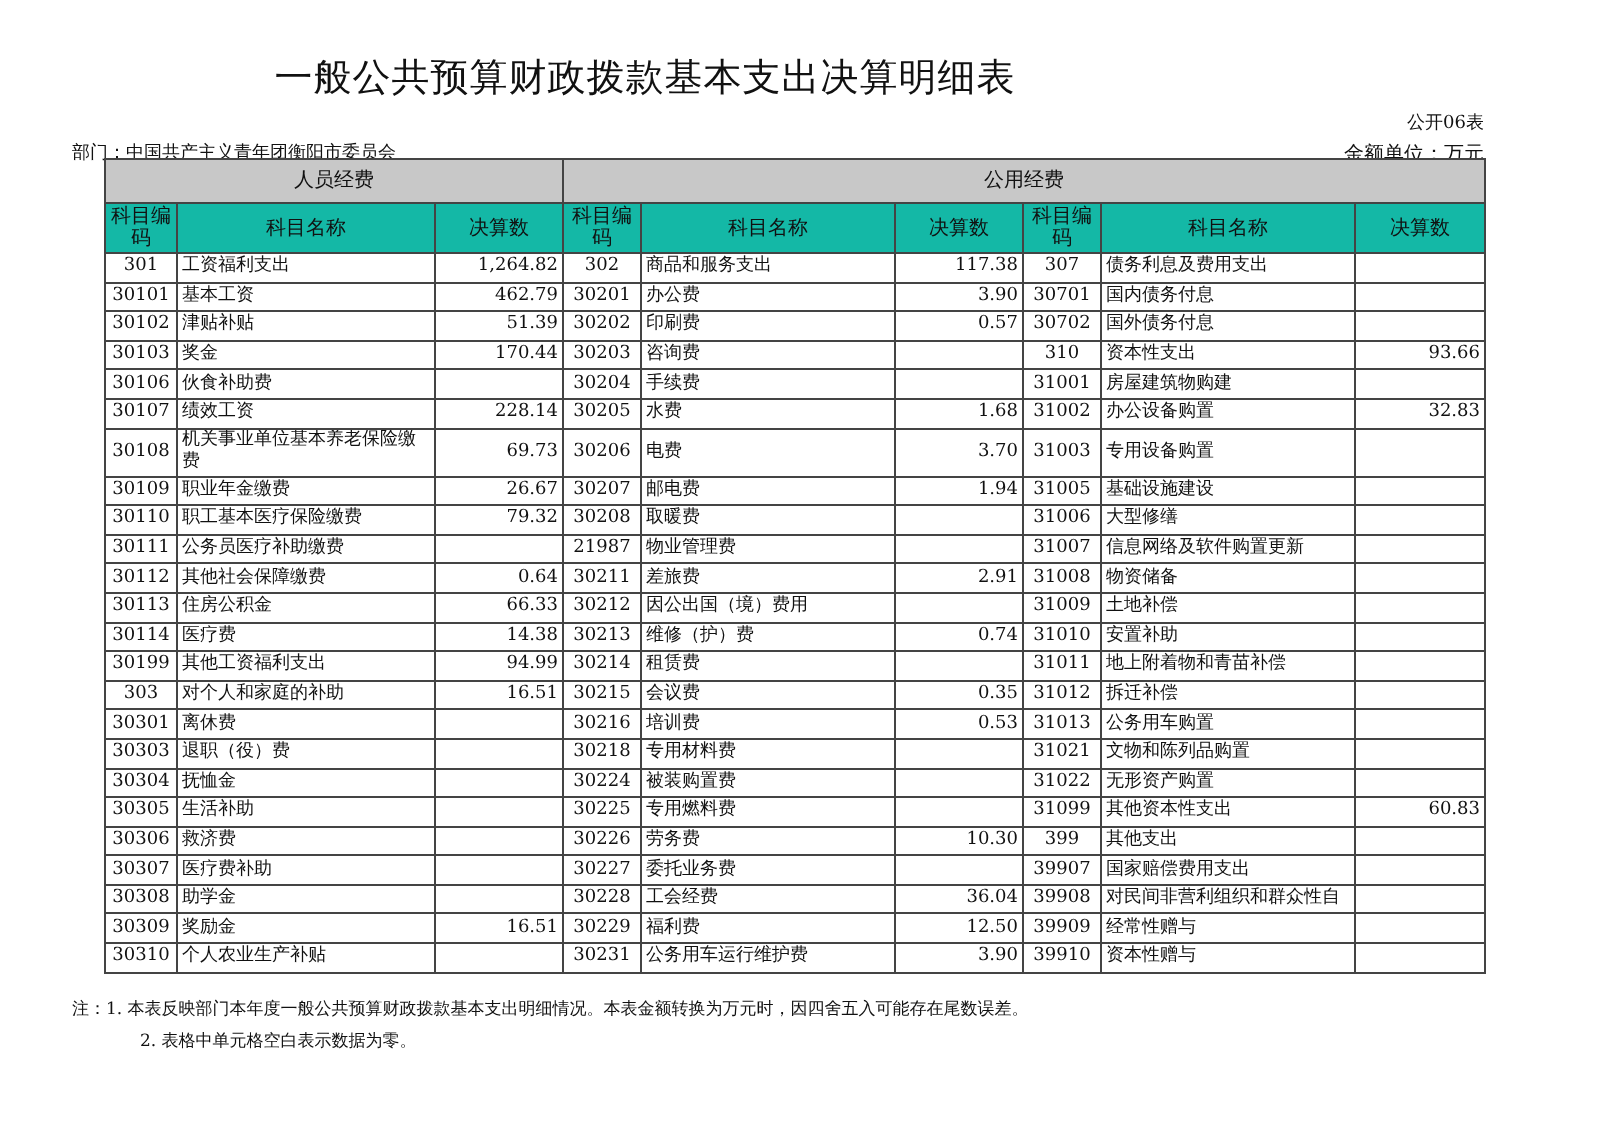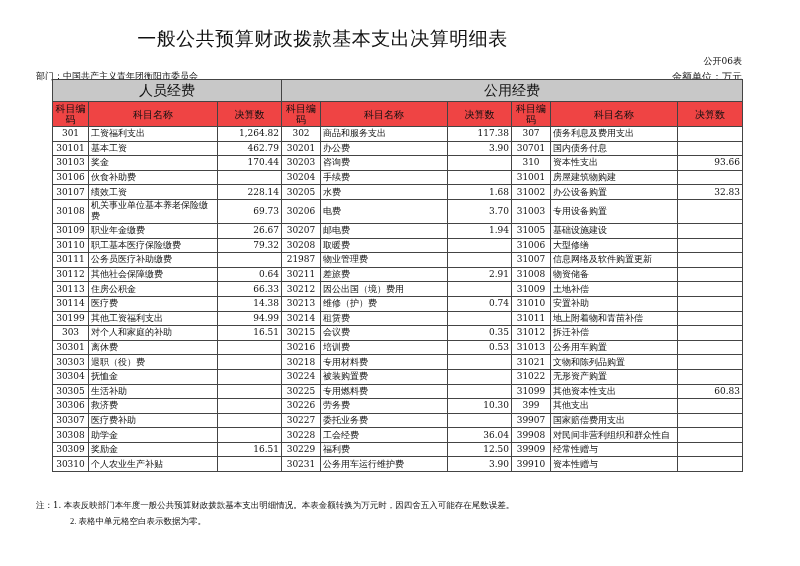--- a/index.html
+++ b/index.html
@@ -7,30 +7,30 @@
          font-family: "DejaVu Serif", "Liberation Serif", serif; color: #111; }
   .title { position: absolute; left: 0; top: 26px; width: 645px; text-align: center;
            font-size: 19px; letter-spacing: 0.5px; }
   .form-no { position: absolute; right: 58px; top: 55px; font-size: 9px; }
   .dept { position: absolute; left: 36px; top: 70px; font-size: 9px; }
   .unit { position: absolute; right: 58px; top: 70px; font-size: 10px; }
   table.main { position: absolute; left: 52px; top: 79px; border-collapse: collapse;
                table-layout: fixed; font-size: 9px; }
   table.main td { border: 1px solid #444; padding: 0 2px; height: 13.6px; line-height: 11px;
                   white-space: nowrap; overflow: hidden; }
-  table.main tr.h1 td { background: #c8c8c8; height: 21px; text-align: center; font-size: 14px; }
-  table.main tr.h2 td { background: #ef4444; height: 24px; text-align: center; font-size: 10px; line-height: 11px; white-space: normal; }
+  table.main tr.h1 td { background: #c8c8c8; height: 21px; text-align: center; font-size: 10px; }
+  table.main tr.h2 td { background: #14b8a6; height: 24px; text-align: center; font-size: 10px; line-height: 11px; white-space: normal; }
   table.main tr.tall td { height: 23px; }
   td.code { text-align: center; }
   td.num { text-align: right; }
   td.name { text-align: left; }
   td.name.indent { }
   td.name.wrap { white-space: normal; line-height: 11px; }
   .notes { position: absolute; left: 36px; top: 497px; font-size: 8.5px; line-height: 16px; }
-  .notes .n2 { padding-left: 34px; font-family: Liberation Serif, serif; }
+  .notes .n2 { padding-left: 34px; }
 </style>
 </head>
 <body>
 
 <div class="title">一般公共预算财政拨款基本支出决算明细表</div>
 <div class="form-no">公开06表</div>
 <div class="dept">部门：中国共产主义青年团衡阳市委员会</div>
 <div class="unit">金额单位：万元</div>
 
 <table class="main">
@@ -77,20 +77,31 @@
         <td class="name">基本工资</td>
         <td class="num">462.79</td>
         <td class="code">30201</td>
         <td class="name indent">办公费</td>
         <td class="num">3.90</td>
         <td class="code">30701</td>
         <td class="name indent">国内债务付息</td>
         <td class="num"></td>
       </tr>
       <tr>
+        <td class="code">30102</td>
+        <td class="name">津贴补贴</td>
+        <td class="num">51.39</td>
+        <td class="code">30202</td>
+        <td class="name indent">印刷费</td>
+        <td class="num">0.57</td>
+        <td class="code">30702</td>
+        <td class="name indent">国外债务付息</td>
+        <td class="num"></td>
+      </tr>
+      <tr>
         <td class="code">30103</td>
         <td class="name">奖金</td>
         <td class="num">170.44</td>
         <td class="code">30203</td>
         <td class="name indent">咨询费</td>
         <td class="num"></td>
         <td class="code">310</td>
         <td class="name">资本性支出</td>
         <td class="num">93.66</td>
       </tr>

